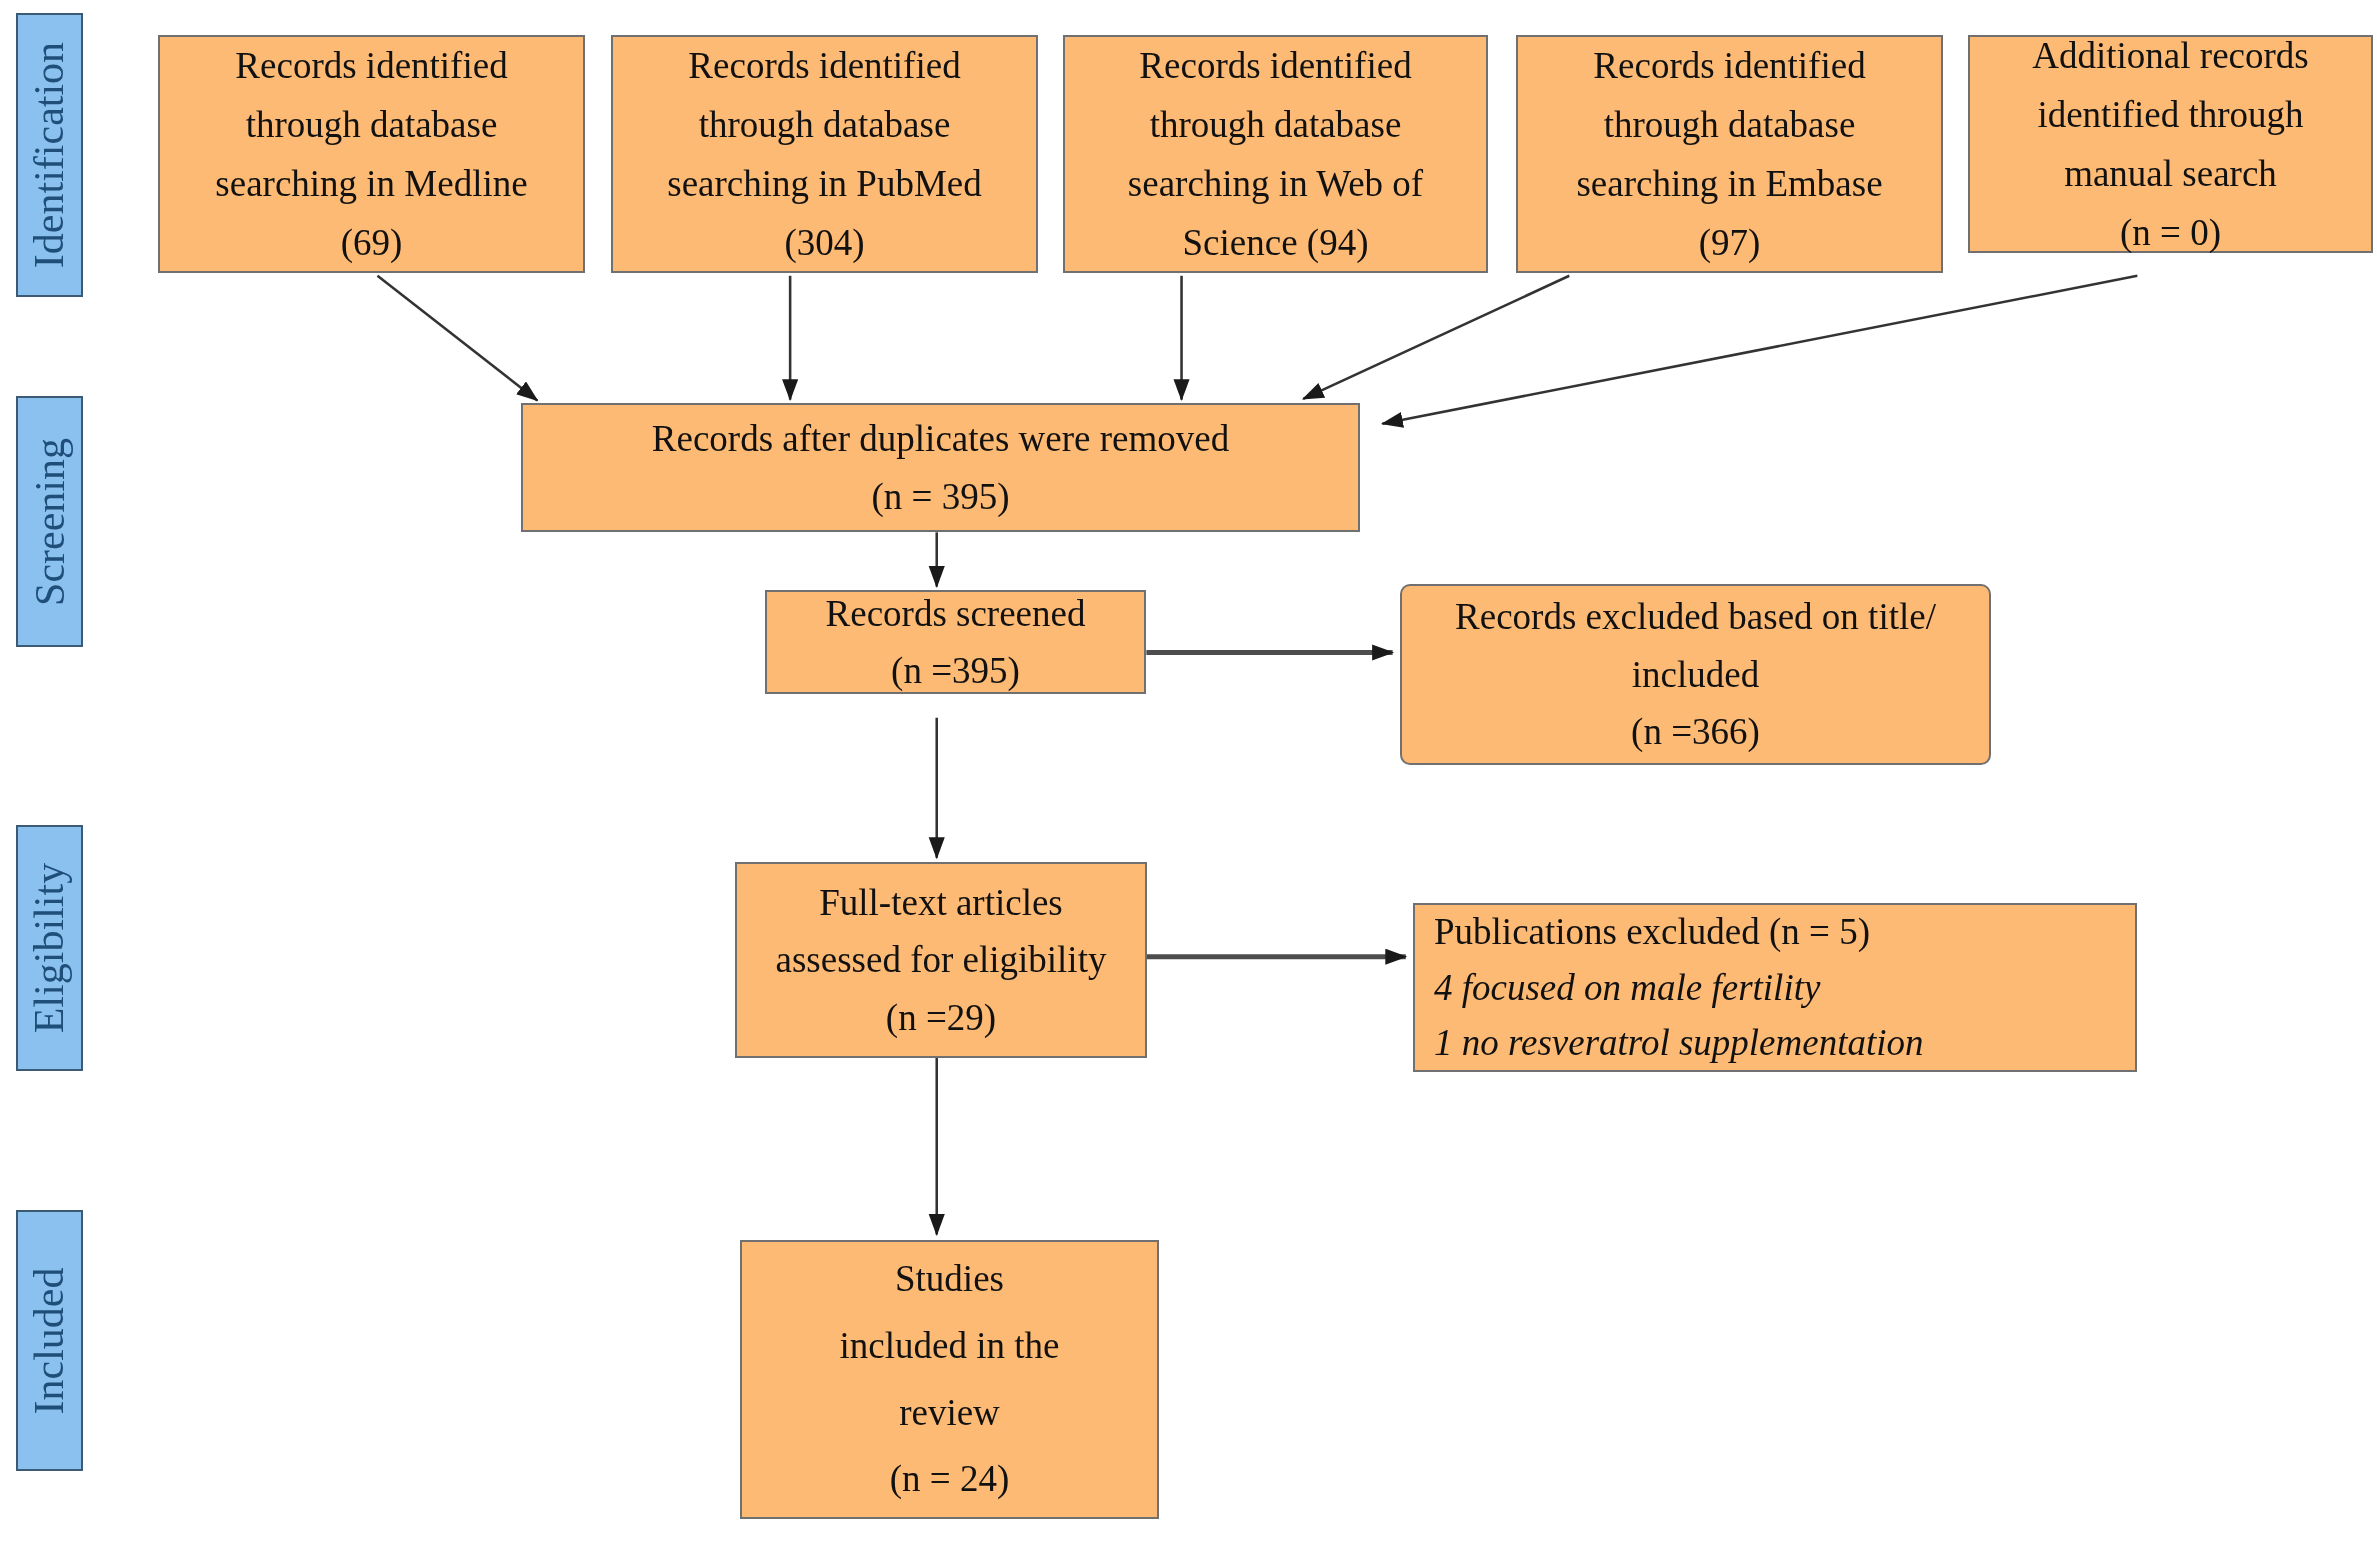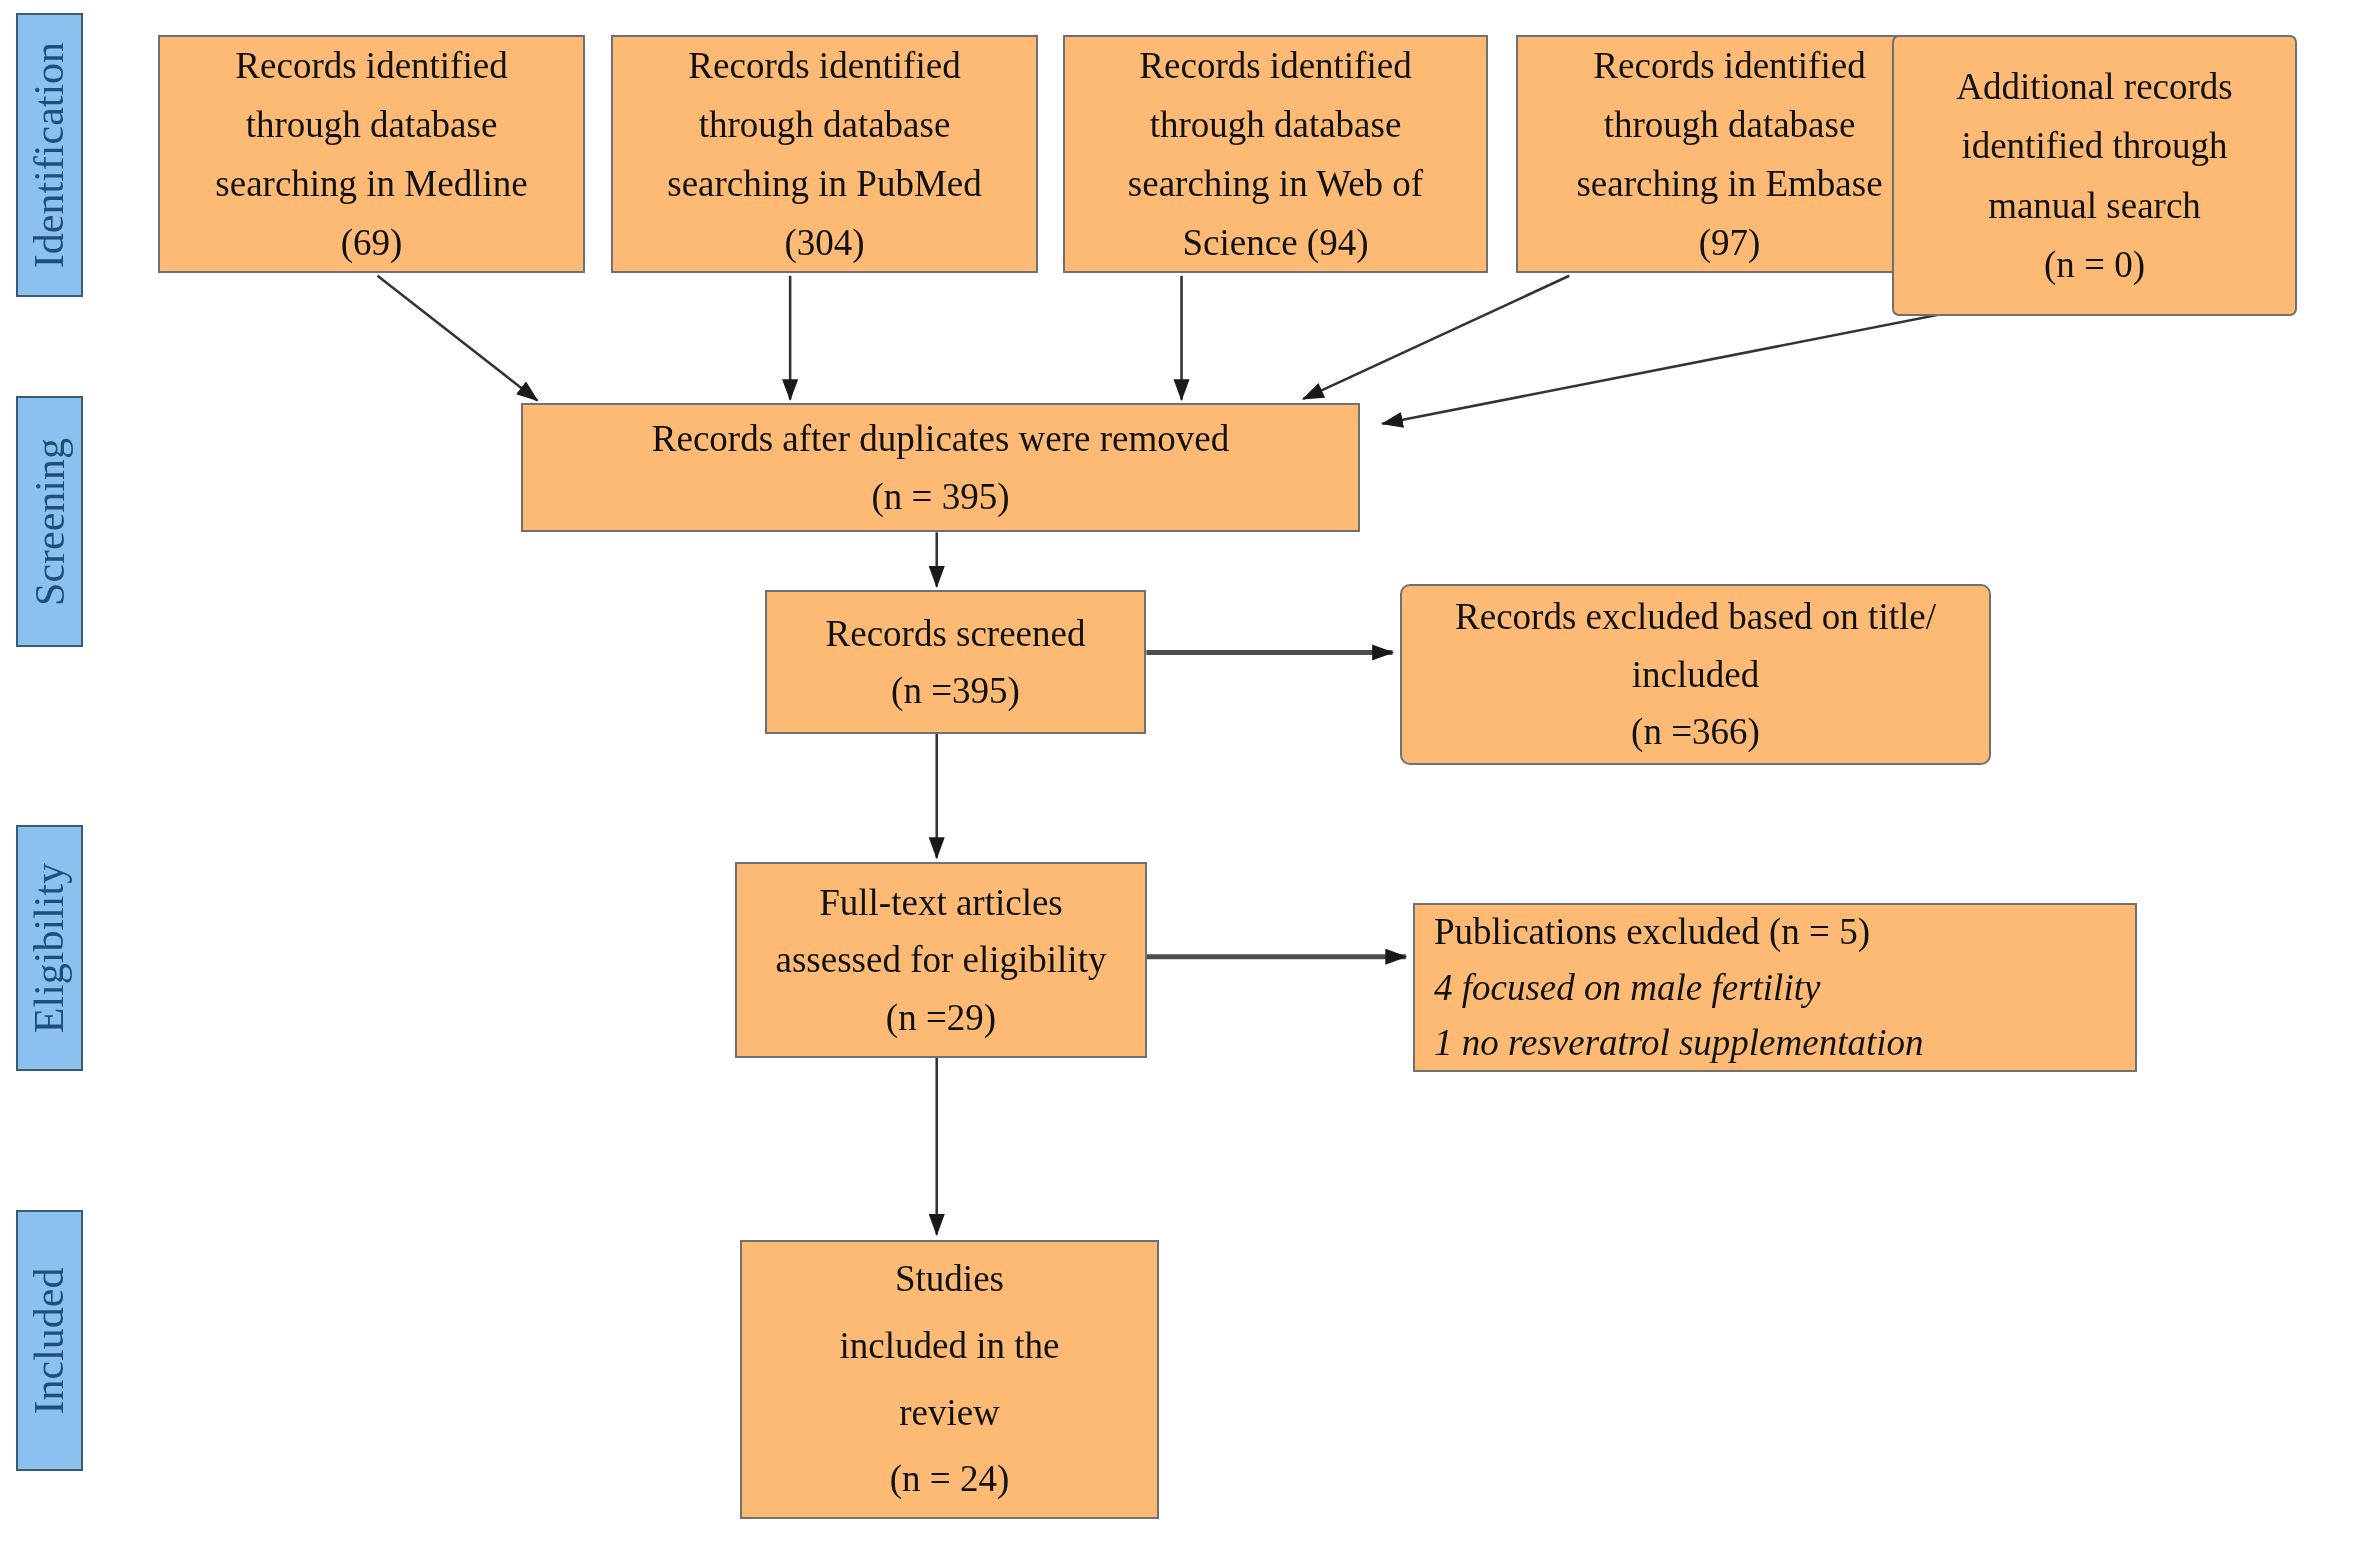--- a/index.html
+++ b/index.html
@@ -57,24 +57,24 @@
   
   #stage-identification { top: 13px;  height: 284px; }
   #stage-screening      { top: 396px; height: 251px; }
   #stage-eligibility    { top: 825px; height: 246px; }
   #stage-included       { top: 1210px; height: 261px; }
 
   #box-medline   { left: 158px;  top: 35px; width: 427px; height: 238px; line-height: 1.6; }
   #box-pubmed    { left: 611px;  top: 35px; width: 427px; height: 238px; line-height: 1.6; }
   #box-wos       { left: 1063px; top: 35px; width: 425px; height: 238px; line-height: 1.6; }
   #box-embase    { left: 1516px; top: 35px; width: 427px; height: 238px; line-height: 1.6; }
-  #box-manual    { left: 1892px; top: 35px; width: 405px; height: 281px; line-height: 1.6; border-radius: 7px; }
+  #box-manual    { left: 1968px; top: 35px; width: 405px; height: 218px; line-height: 1.6; }
 
   #box-duplicates { left: 521px;  top: 403px;  width: 839px; height: 129px; }
-  #box-screened   { left: 765px; top: 590px;  width: 381px;  height: 144px; }
+  #box-screened   { left: 765px; top: 590px;  width: 381px;  height: 104px; }
   #box-excluded   { left: 1400px; top: 584px;  width: 591px;  height: 181px; border-radius: 10px; }
   #box-fulltext   { left: 735px; top: 862px; width: 412px;  height: 196px; }
   #box-pubexcl    { left: 1413px; top: 903px; width: 724px;  height: 169px;
                     align-items: flex-start; text-align: left; padding: 0 19px; line-height: 1.5; }
   #box-included   { left: 740px; top: 1240px; width: 419px;  height: 279px; line-height: 1.8; }
 
   #box-pubexcl .italic { font-style: italic; }
 
   
   #connectors {

